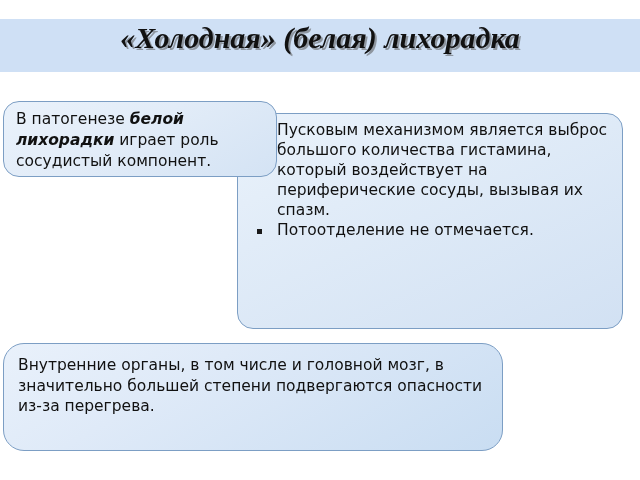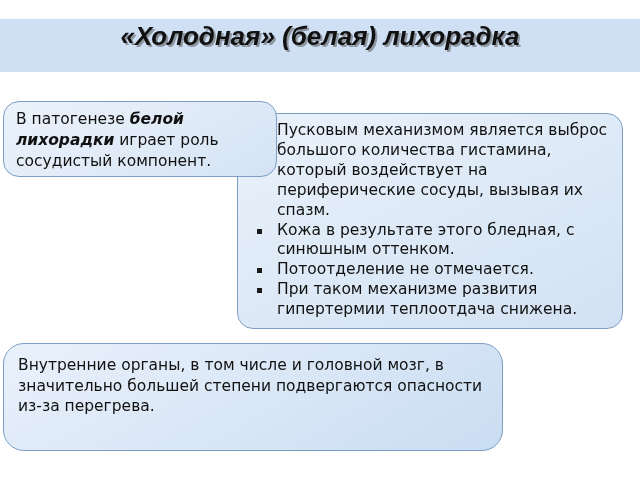--- a/index.html
+++ b/index.html
@@ -23,22 +23,22 @@
     width: 640px;
     height: 53px;
     background: #cfe0f5;
   }
   #title-text {
     position: absolute;
     left: 0;
     top: 21px;
     width: 640px;
     text-align: center;
-    font-family: Liberation Sans, sans-serif;
-    font-size: 26px;
+    font-family: Liberation Serif, serif;
+    font-size: 30px;
     font-weight: bold;
     font-style: italic;
     color: #111111;
     letter-spacing: 0px;
     text-shadow: 2px 2px 0px rgba(90,90,90,0.55);
     white-space: nowrap;
   }
 
   
   .callout {
@@ -124,21 +124,19 @@
 <div id="title-band"></div>
 <div id="title-text">«Холодная» (белая) лихорадка</div>
 
 <div class="callout" id="box-intro">
   <span>В патогенезе </span><span class="em">белой лихорадки</span><span> играет роль сосудистый компонент.</span>
 </div>
 
 <div class="callout" id="box-mechanism">
   <ul>
     <li>Пусковым механизмом является выброс большого количества гистамина,  который воздействует на периферические сосуды, вызывая их спазм.</li>
-    <li>Кожа в результате этого бледная, с синюшным оттенком.</li>
     <li>Потоотделение не отмечается.</li>
-    <li>При таком механизме развития гипертермии теплоотдача снижена.</li>
   </ul>
 </div>
 
 <div class="callout" id="box-conclusion">
   <p>Внутренние органы, в том числе и головной мозг, в значительно большей степени подвергаются опасности из-за перегрева.</p>
 </div>
 
 </body></html>

